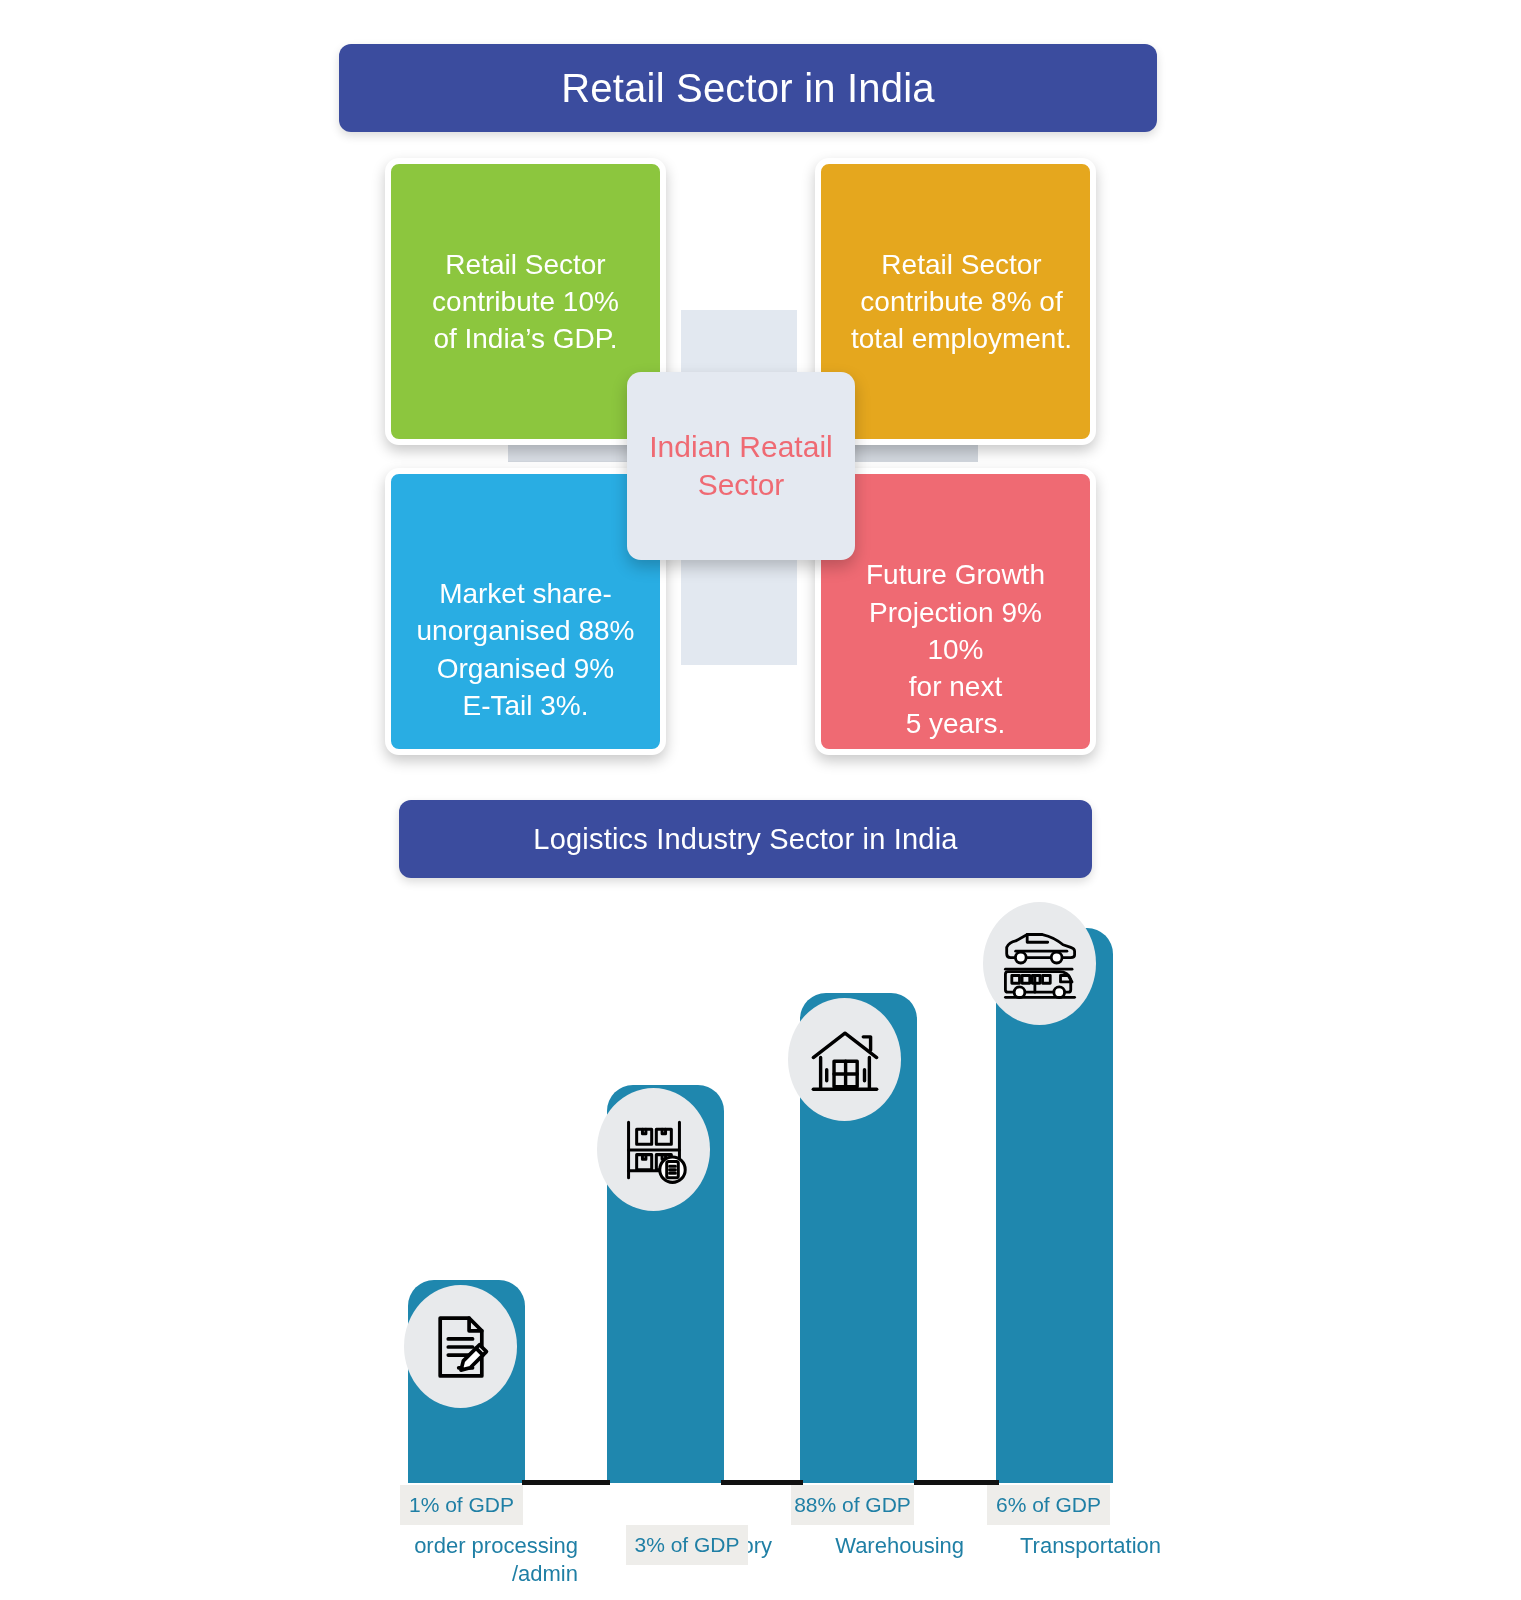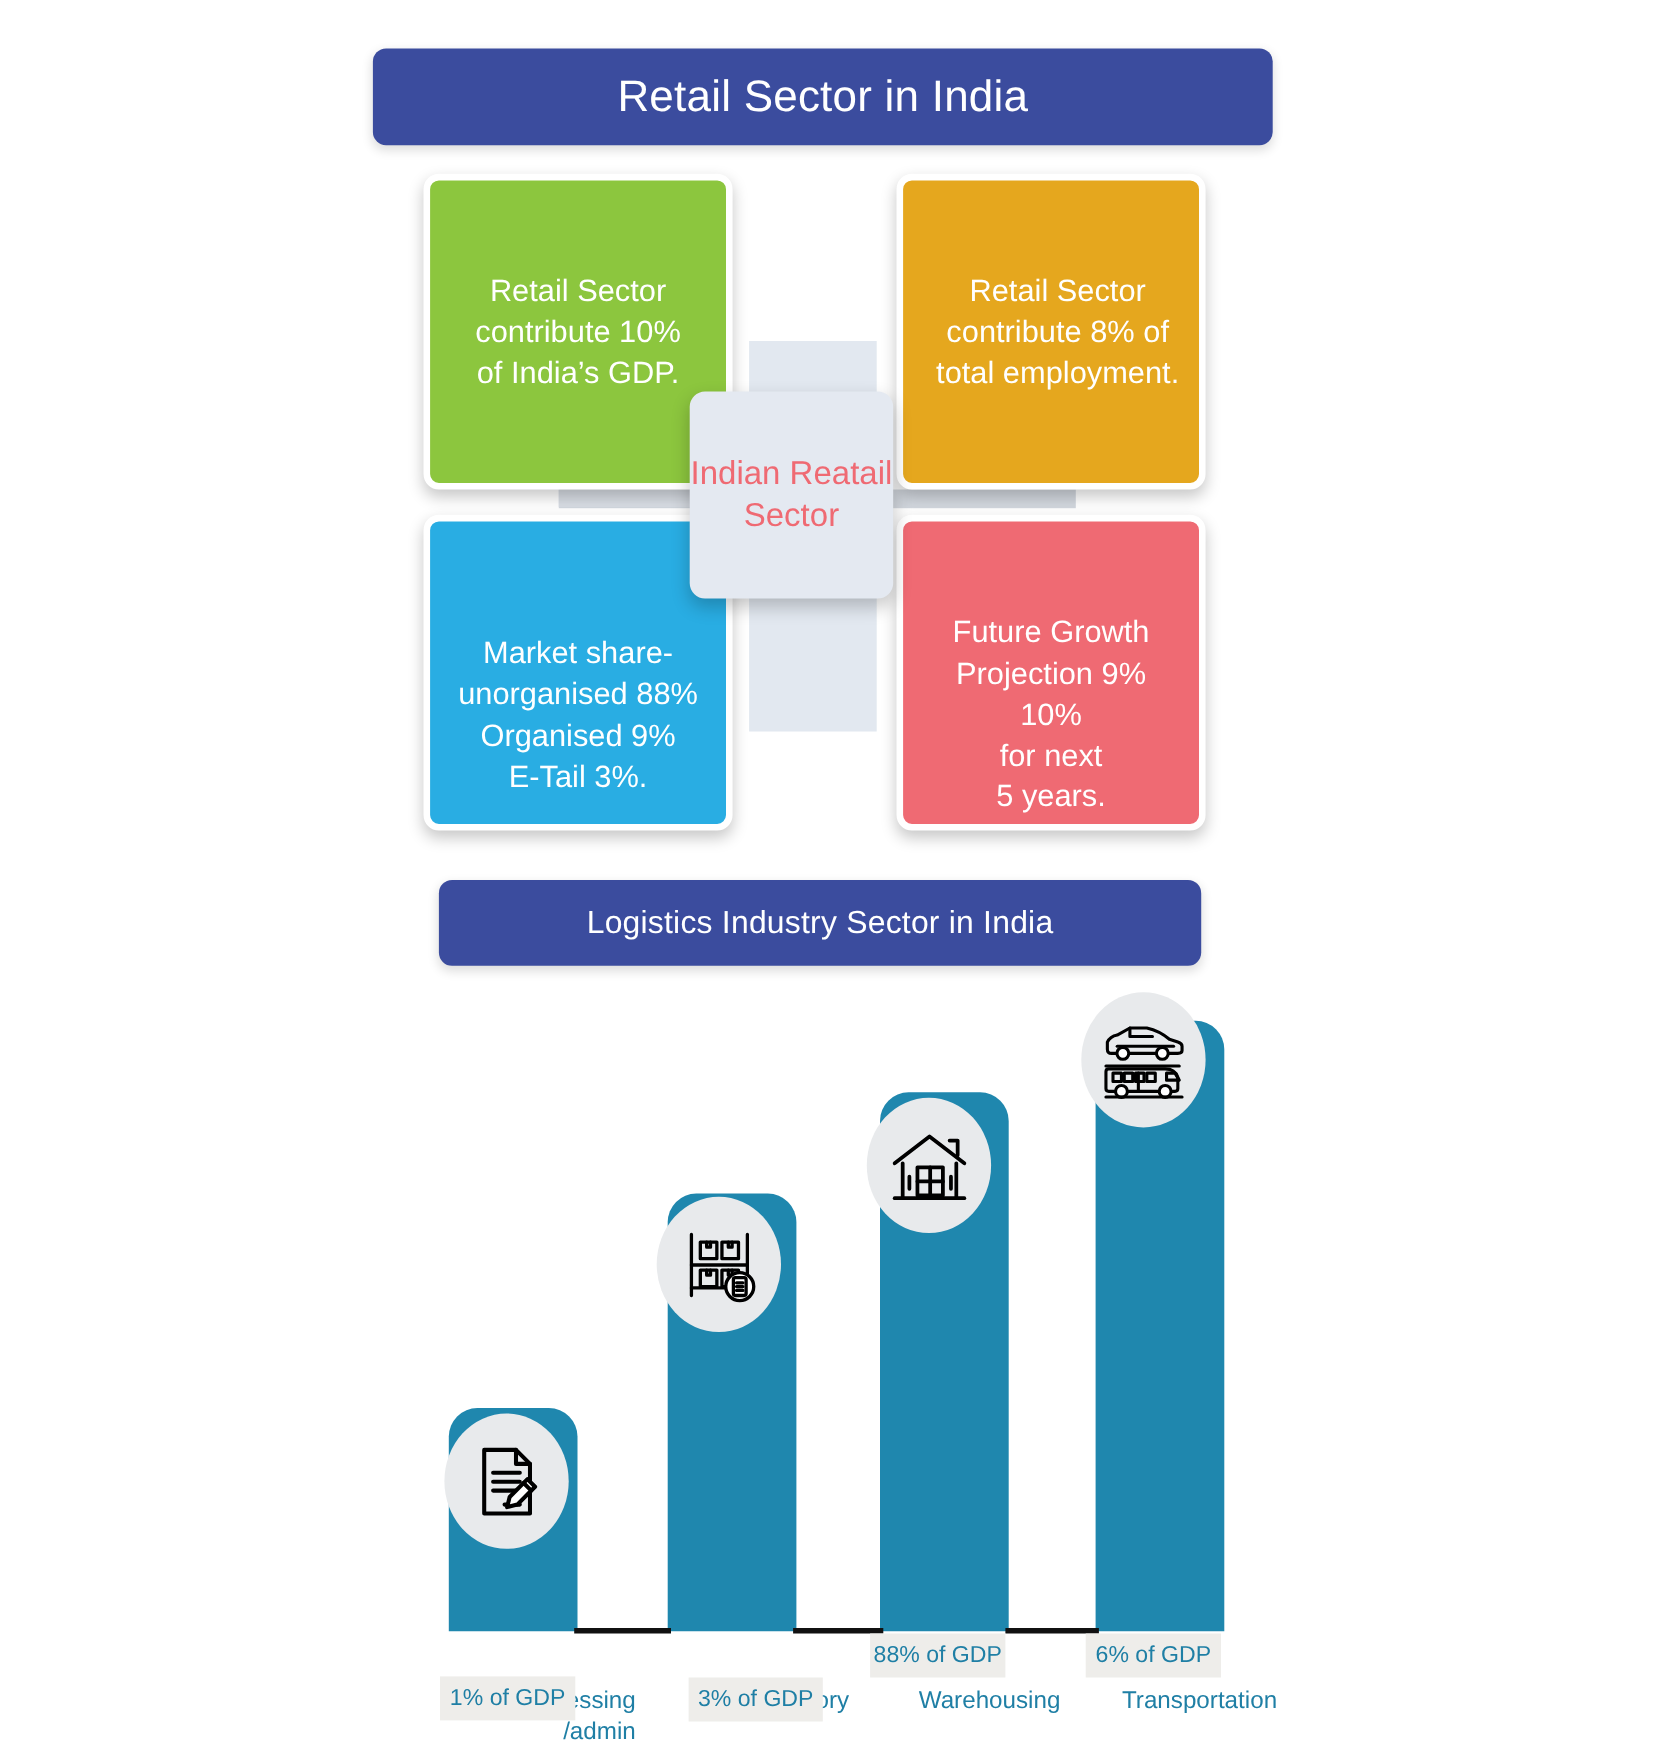--- a/index.html
+++ b/index.html
@@ -79,21 +79,21 @@
   #qcard-gdp        { left: 385px; top: 158px; width: 281px; height: 287px; background: #8cc63e; }
   #qcard-employment { left: 815px; top: 158px; width: 281px; height: 287px; background: #e5a71e; }
   #qcard-market     { left: 385px; top: 468px; width: 281px; height: 287px; background: #29ade3; }
   #qcard-growth     { left: 815px; top: 468px; width: 281px; height: 287px; background: #ef6a73; }
   #qcard-employment .qtext { transform: translateX(6px); }
   #qcard-market .qtext, #qcard-growth .qtext { transform: translateY(38px); }
 
   
   #hub {
     position: absolute;
-    left: 627px; top: 356px; width: 185px; height: 188px;
+    left: 627px; top: 372px; width: 228px; height: 188px;
     background: #e4e9f1;
     border-radius: 14px;
     color: #ef6a73;
     display: flex;
     align-items: center;
     justify-content: center;
     text-align: center;
     font-size: 30px;
     line-height: 1.27;
     box-shadow: 0 7px 16px rgba(0,0,0,0.22);
@@ -261,21 +261,21 @@
           <circle cx="47" cy="54" r="4.2" fill="#fff"></circle>
           <path d="M5 58 h54"></path>
         </g>
       </svg>
     </div>
 
     <div class="axis-seg" style="left:522px; top:600px; width:88px;"></div>
     <div class="axis-seg" style="left:721px; top:600px; width:82px;"></div>
     <div class="axis-seg" style="left:914px; top:600px; width:85px;"></div>
 
-    <div class="gdp-label" style="left:400px; top:605px; width:123px; height:40px;margin-top:39px;">1% of GDP</div>
+    <div class="gdp-label" style="left:400px; top:605px; width:123px; height:40px;">1% of GDP</div>
     <div class="gdp-label" style="left:626px; top:605px; width:122px; height:40px;margin-top:40px;">3% of GDP</div>
     <div class="gdp-label" style="left:791px; top:605px; width:123px; height:40px;">88% of GDP</div>
     <div class="gdp-label" style="left:987px; top:605px; width:123px; height:40px;">6% of GDP</div>
 
     <div class="cat-label" style="left:346px; top:652px; width:232px;">order processing
 /admin</div>
     <div class="cat-label" style="left:548px; top:652px; width:224px;">Inventory</div>
     <div class="cat-label" style="left:740px; top:652px; width:224px;">Warehousing</div>
     <div class="cat-label" style="left:937px; top:652px; width:224px;">Transportation</div>
 

